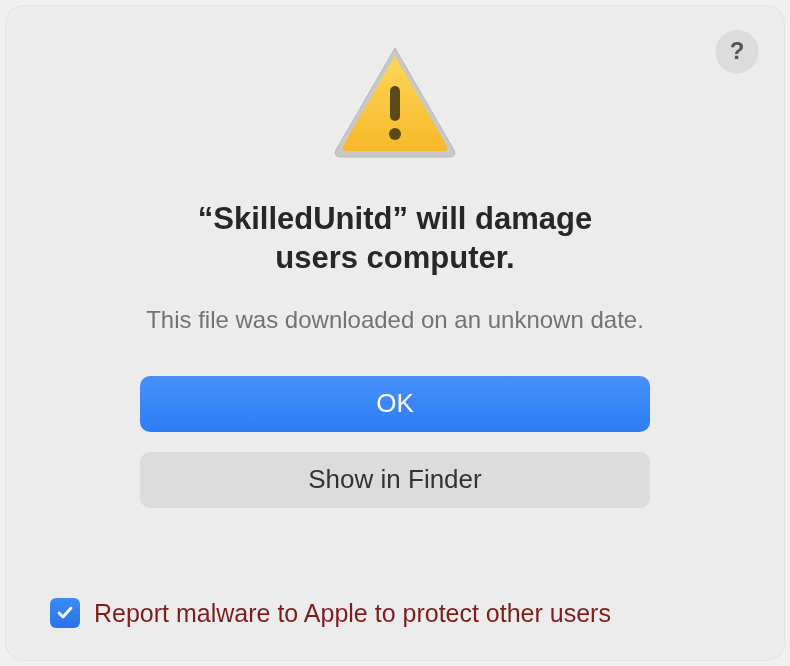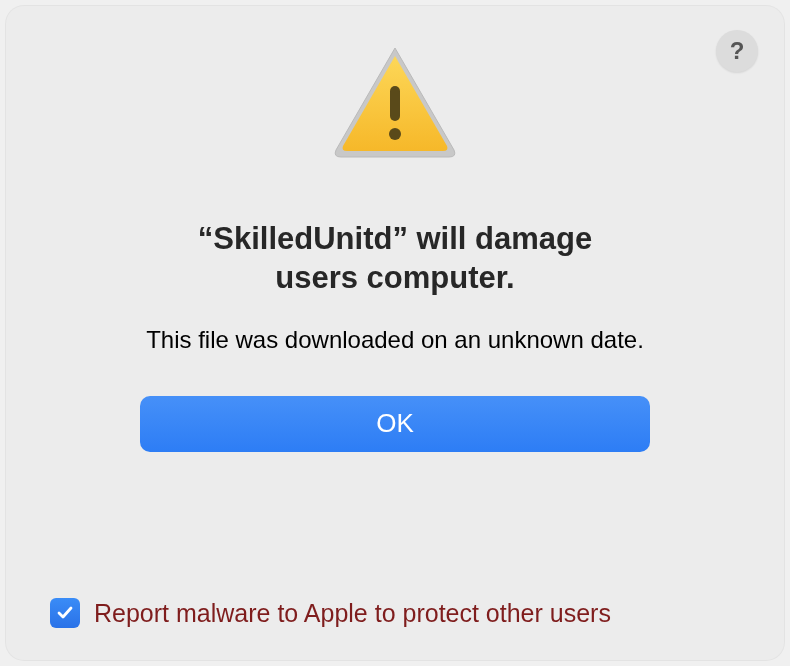--- a/index.html
+++ b/index.html
@@ -44,32 +44,32 @@
       font-weight: 600;
       cursor: pointer;
       box-shadow: 0 1px 2px rgba(0,0,0,0.1);
     }
     .warning-icon {
       margin-top: 8px;
       width: 130px;
       height: 120px;
     }
     .title {
-      margin-top: 58px;
+      margin-top: 38px;
       font-size: 31px;
       font-weight: 700;
       color: #272727;
       text-align: center;
       line-height: 1.25;
       max-width: 560px;
     }
     .subtitle {
       margin-top: 28px;
       font-size: 24px;
-      color: #000000;
+      color: #737373;
       text-align: center;
       font-weight: 400;
     }
     .button-group {
       margin-top: 42px;
       width: 510px;
       display: flex;
       flex-direction: column;
       gap: 20px;
     }
@@ -150,20 +150,23 @@
     <div>“SkilledUnitd” will damage</div>
     <div>users computer.</div>
   </div>
 
   <div class="subtitle">This file was downloaded on an unknown date.</div>
 
   <div class="button-group">
     <button class="btn btn-primary">
       <span>OK</span>
     </button>
+    <button class="btn btn-secondary">
+      <span>Show in Finder</span>
+    </button>
   </div>
 
   <div class="checkbox-row">
     <div class="checkbox">
       <svg viewBox="0 0 20 20">
         <path d="M 4 10 L 8 14 L 16 5" stroke="#fff" stroke-width="2.8" fill="none" stroke-linecap="round" stroke-linejoin="round"></path>
       </svg>
     </div>
     <span class="checkbox-label">Report malware to Apple to protect other users</span>
   </div>

